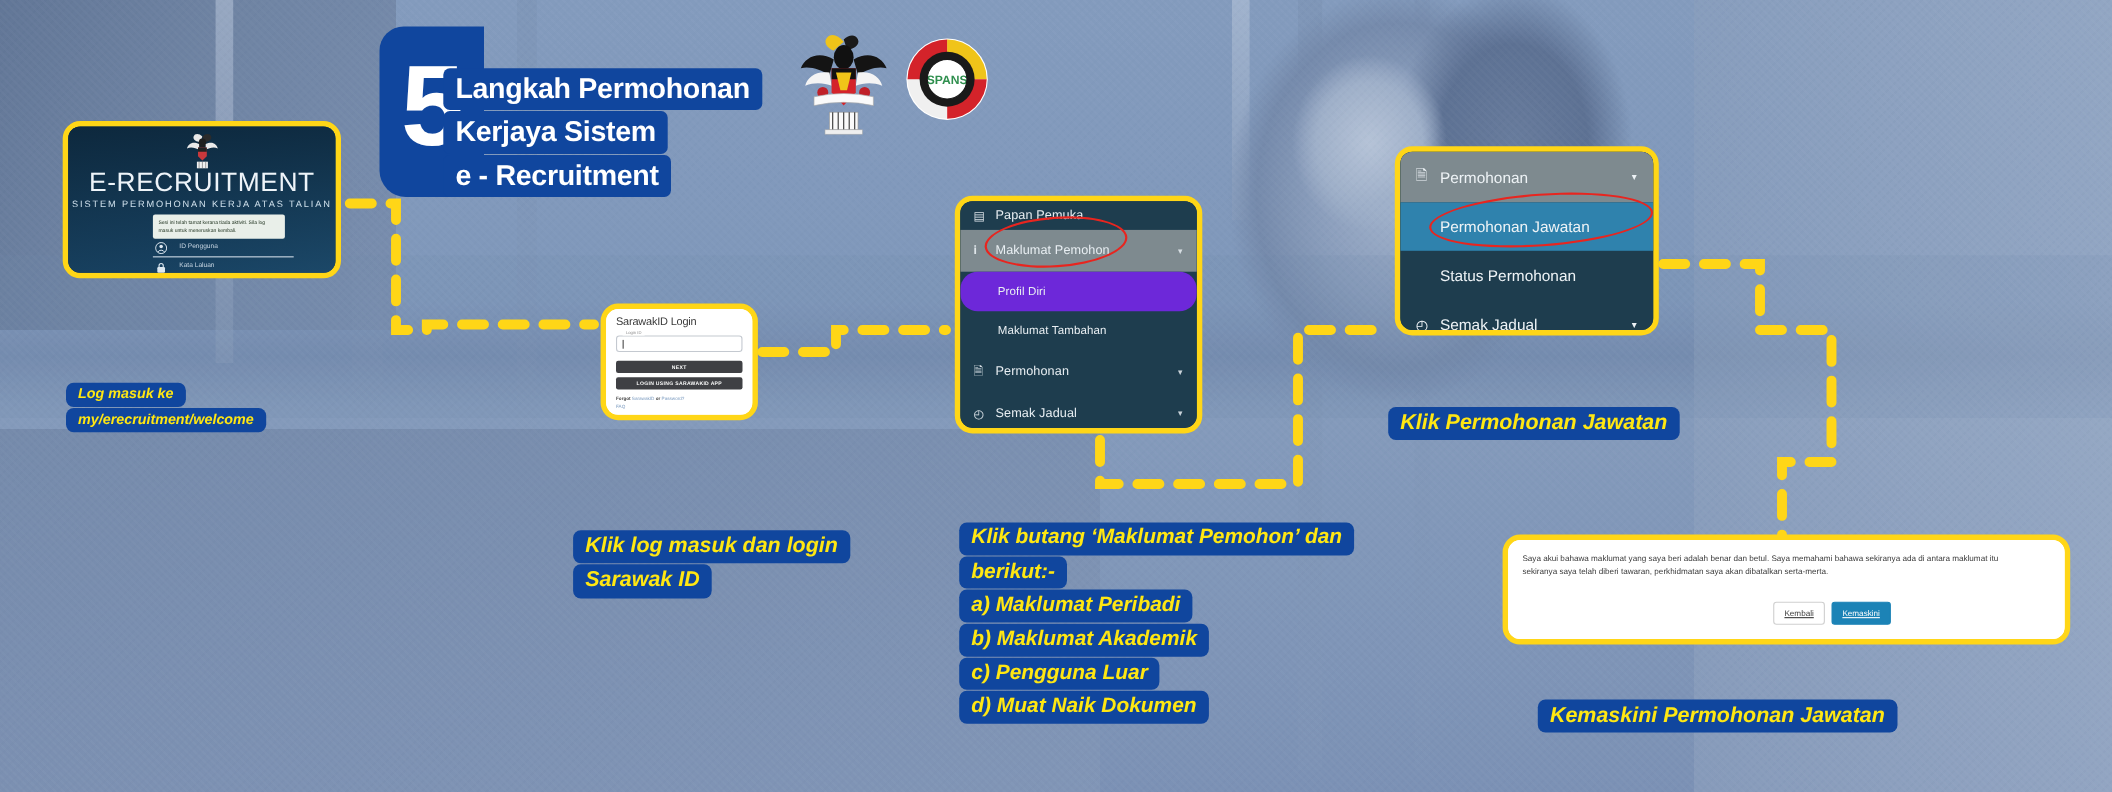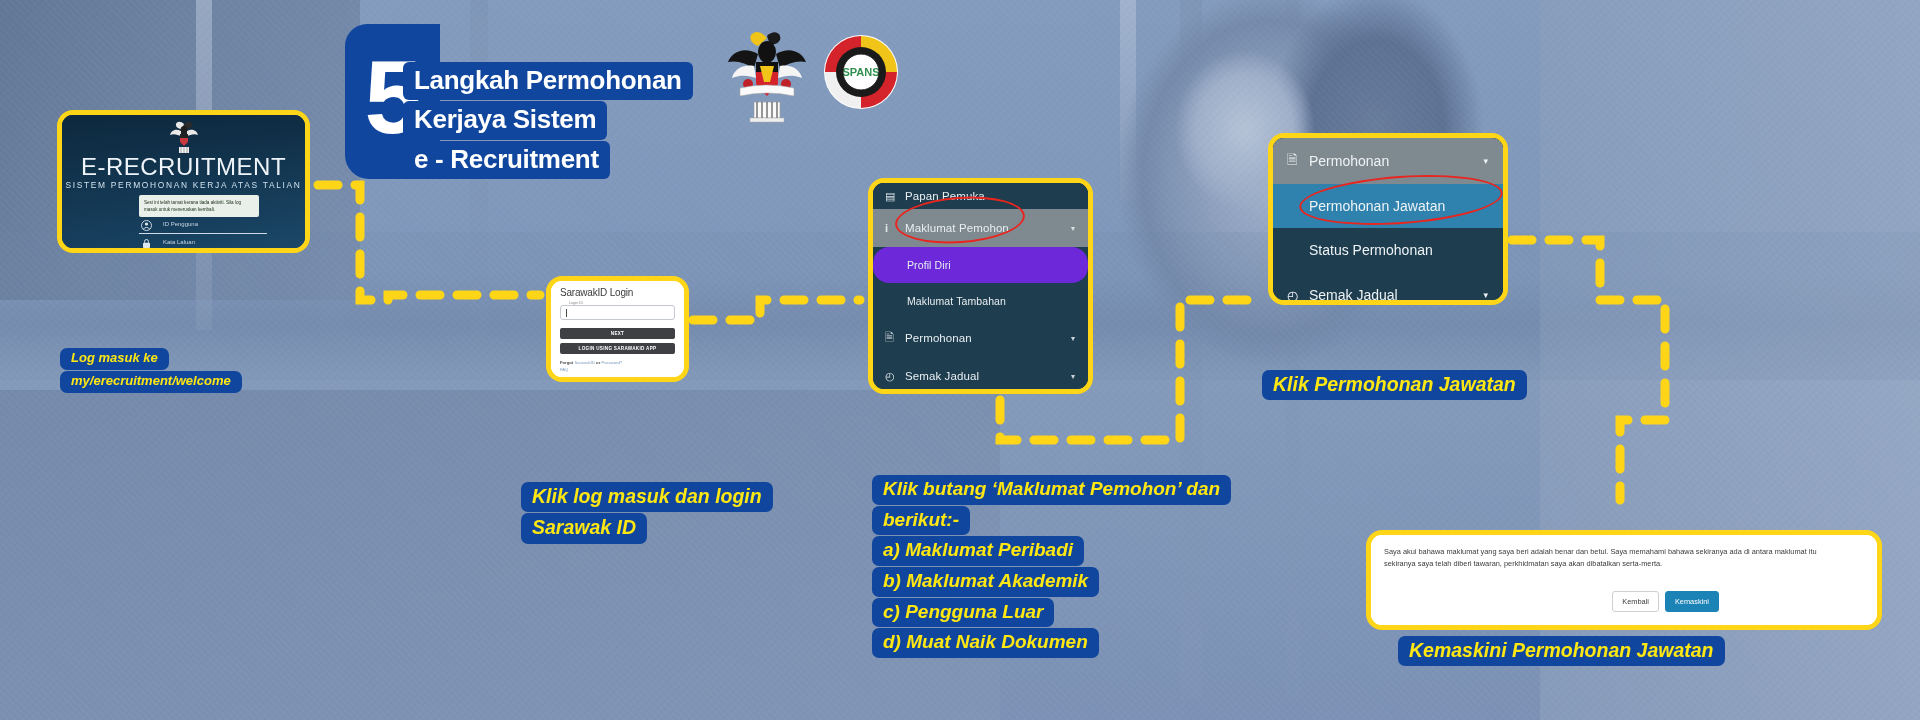--- a/index.html
+++ b/index.html
@@ -164,26 +164,26 @@
   #card-menu2 { left:1268px; top:133px; width:240px; height:172px; background:#1e3d4e; }
   .m2row { position:relative; display:flex; align-items:center; height:46px; padding-left:14px; color:#eef3f6; }
   .m2row .mic { width:22px; font-size:13px; flex:0 0 22px; }
   .m2row .mlbl { font-size:14px; }
   .m2row .mcar { position:absolute; right:15px; top:50%; transform:translateY(-50%); font-size:9px; }
   .m2row.grey { background:#7e8a8f; }
   .m2row.sub { padding-left:36px; height:44px; }
   .m2row.sub.hl { background:#2f82ad; }
 
   
-  #card-dlg { left:1366px; top:530px; width:516px; height:100px; background:#fff; }
+  #card-dlg { left:1366px; top:486px; width:516px; height:100px; background:#fff; }
   .dlg-inner { position:absolute; inset:0; background:#fff; padding:11px 13px 8px; }
   .dlg-text { font-size:7.4px; color:#3b3b3b; line-height:1.62; white-space:nowrap; }
   .dlg-actions { position:absolute; right:158px; bottom:13px; display:flex; gap:6px; }
   .dlg-btn {
-    font-size:7.4px; padding:5px 9px; border-radius:3px; white-space:nowrap;
+    font-size:7.4px; padding:5px 9px; border-radius:3px; white-space:nowrap;text-decoration:underline;
   }
   .dlg-btn.secondary { background:#fff; border:1px solid #cfcfcf; color:#3b3b3b; }
   .dlg-btn.primary { background:#1c83b6; color:#fff; border:1px solid #1c83b6; }
 
   
   .cap { position:absolute; z-index:13; }
   .cap .line {
     display:inline-block; background:#10469e; color:#ffe712;
     font-style:italic; font-weight:700; border-radius:7px;
     padding:2px 11px 3px; margin-bottom:1px; line-height:1.3; white-space:nowrap;

